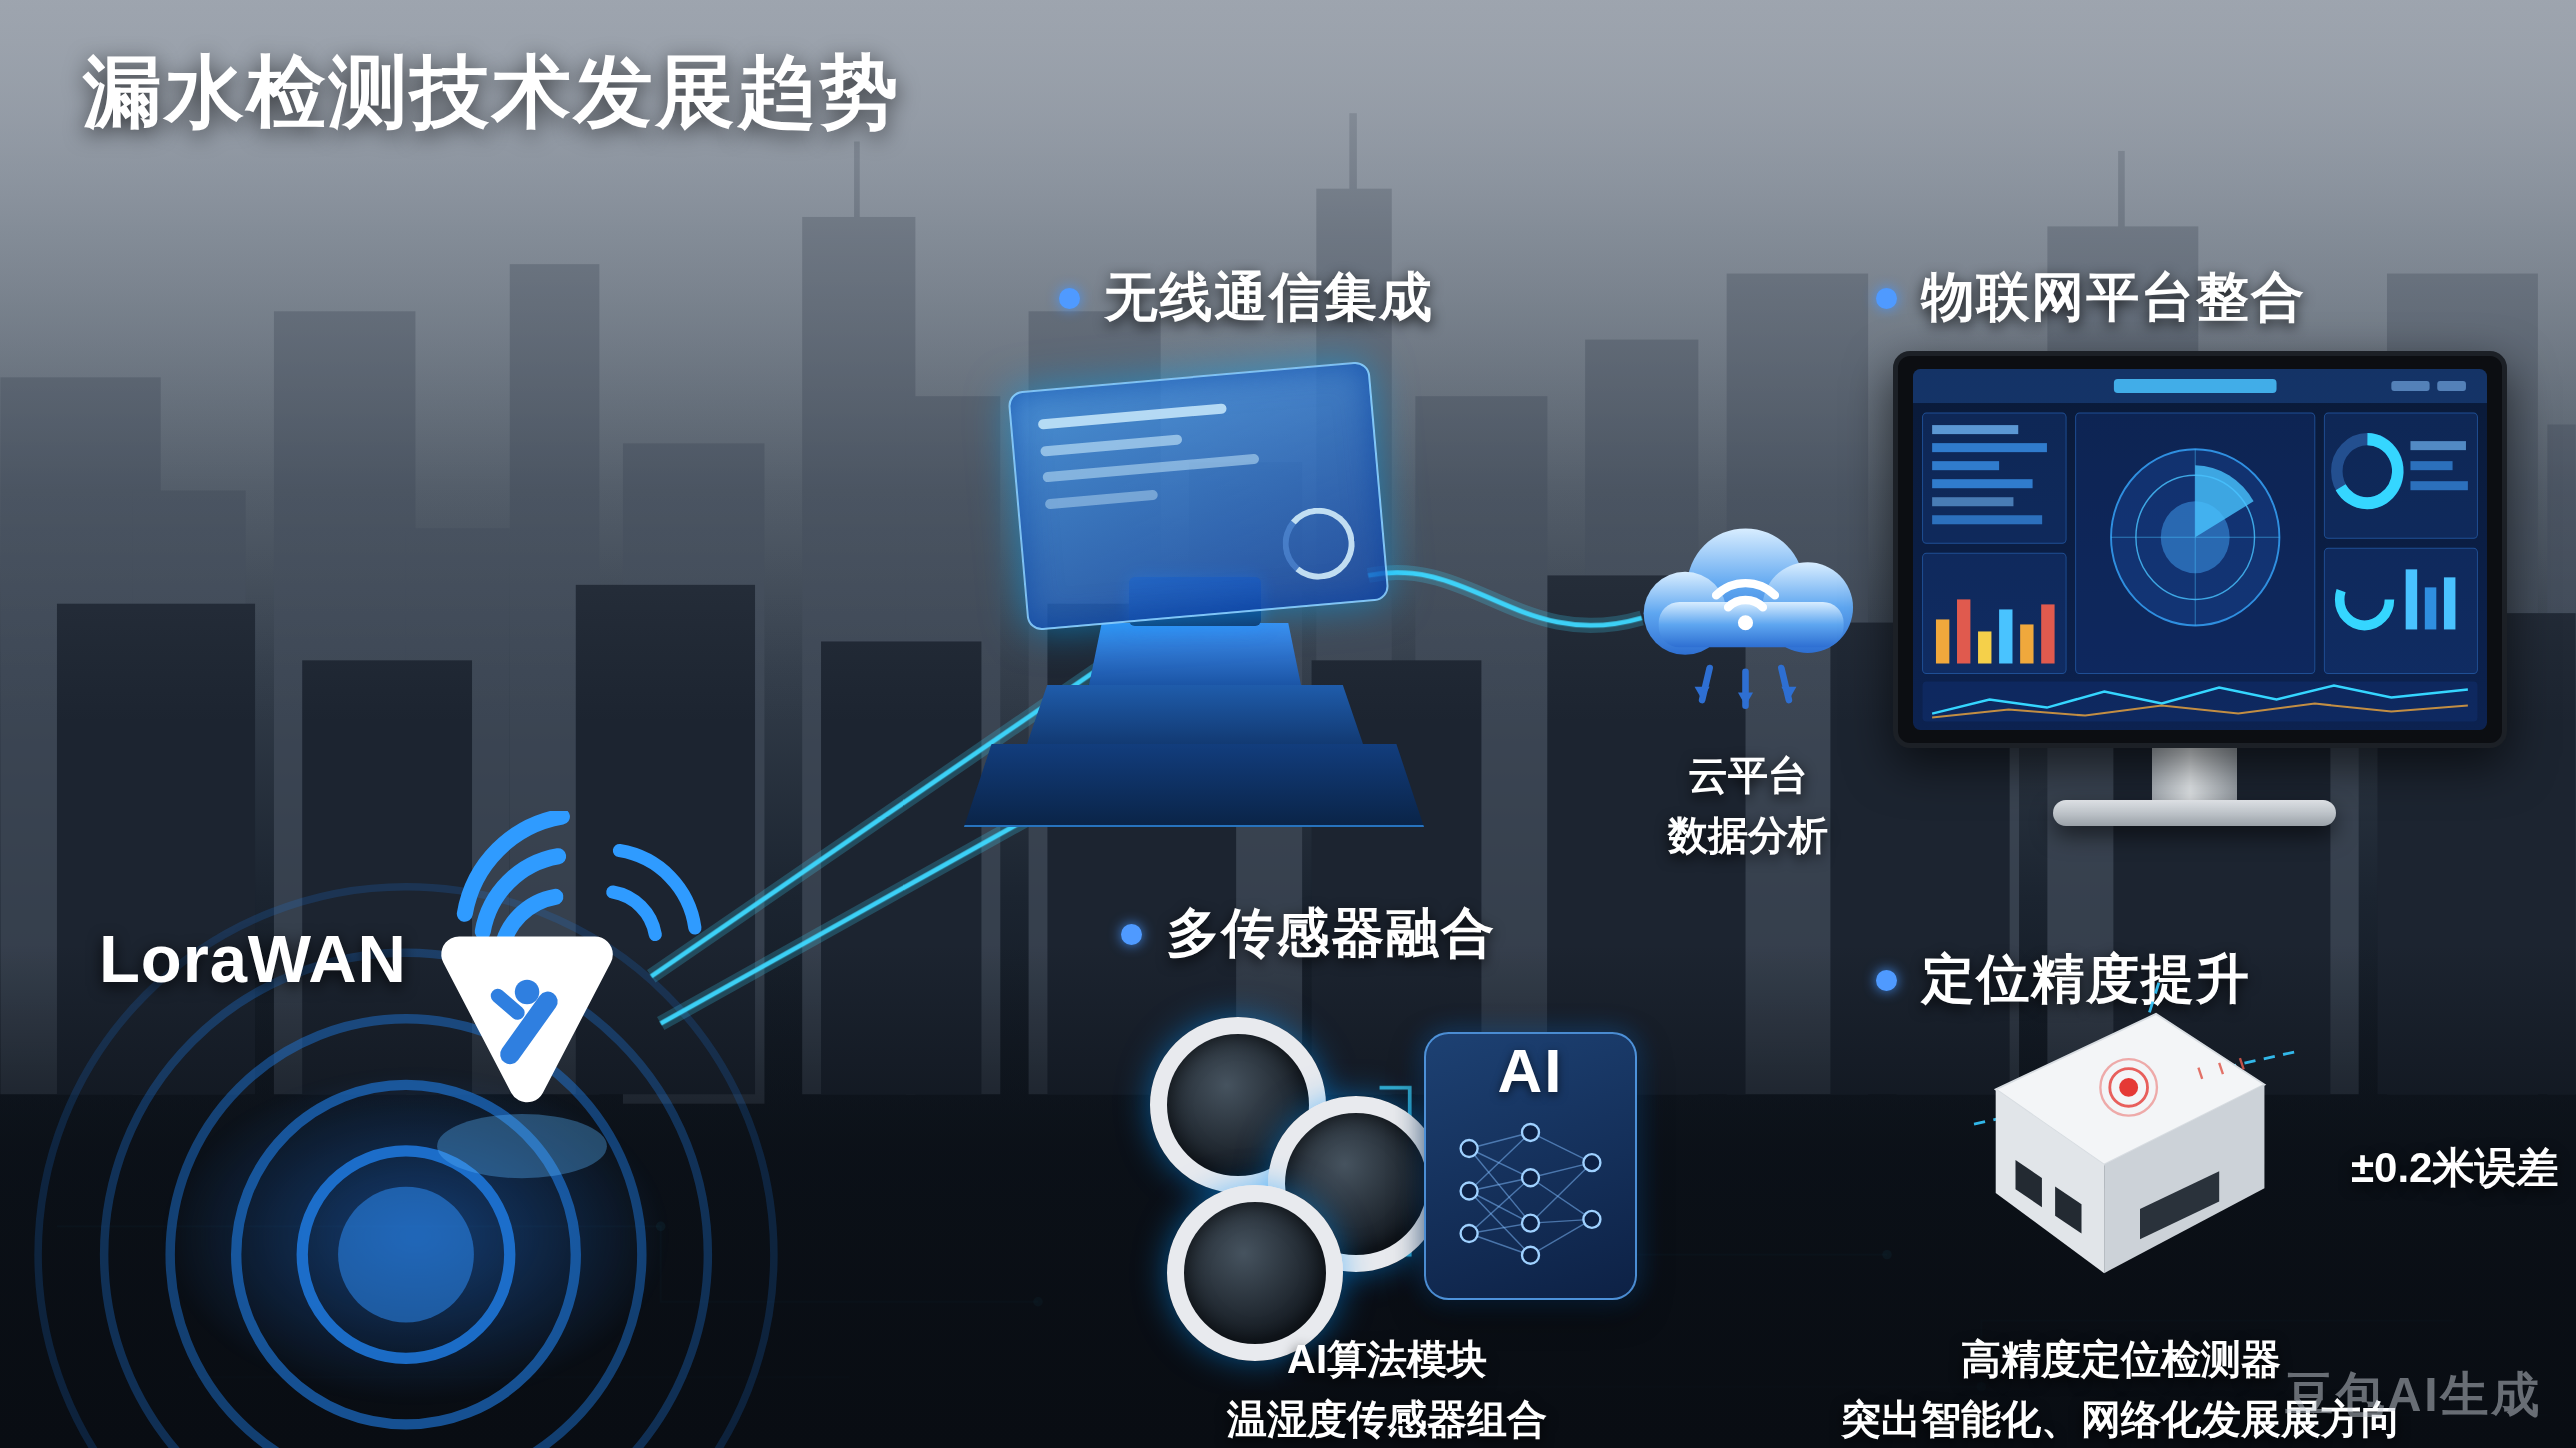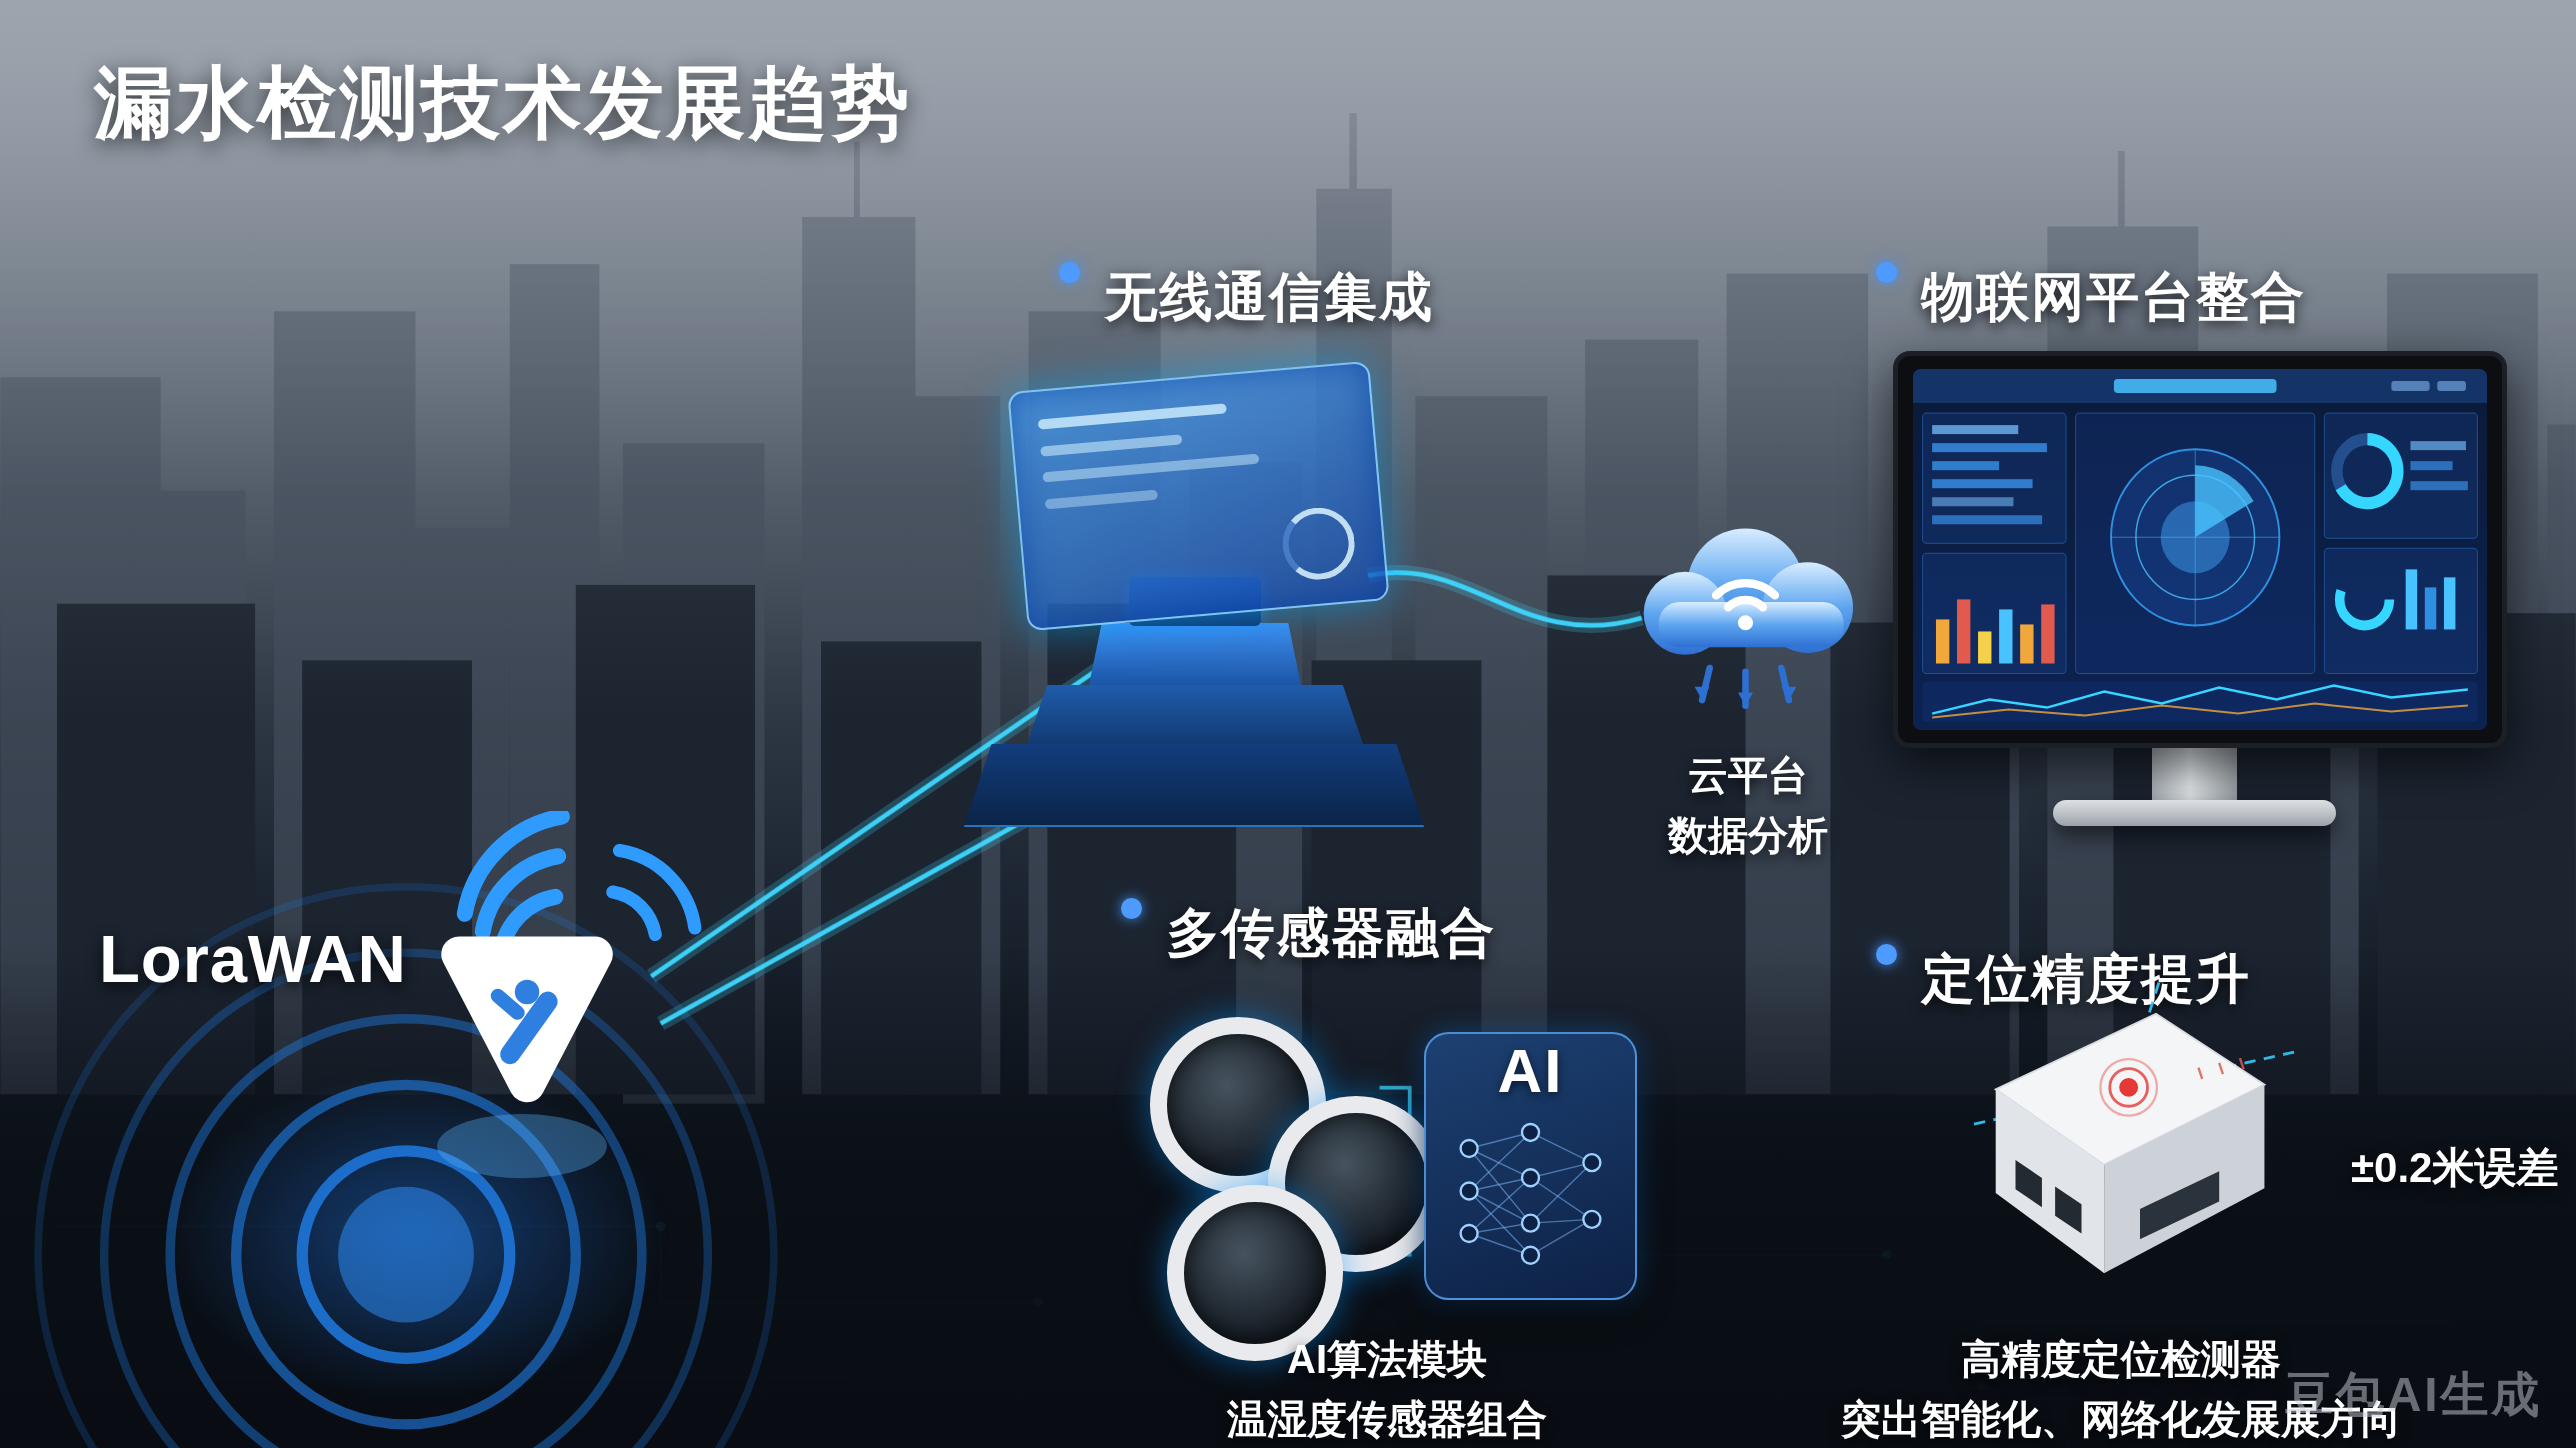--- a/index.html
+++ b/index.html
@@ -17,25 +17,25 @@
   .bottom-shade{
     position:absolute;left:0;right:0;top:944px;height:505px;pointer-events:none;
     background:linear-gradient(180deg,rgba(10,15,22,0) 0%,rgba(10,15,22,.75) 45%,#090d13 100%);
   }
   .ripple-glow{
     position:absolute;left:57px;top:1000px;width:717px;height:472px;border-radius:50%;
     background:radial-gradient(closest-side,rgba(35,130,255,.40),rgba(35,130,255,0) 70%);
     filter:blur(5.7px);
   }
   .page-title{
-    position:absolute;left:83px;top:40px;margin:11px;
+    position:absolute;left:83px;top:40px;margin:0;
     font-size:79px;font-weight:800;color:#ffffff;letter-spacing:2.8px;
     text-shadow:0 4.7px 21px rgba(0,0,0,.65);
   }
-  .section-header{position:absolute;display:flex;gap:24.5px;}
+  .section-header{position:absolute;display:flex;align-items:center;gap:24.5px;}
   .bullet{width:21px;height:21px;border-radius:50%;background:#4f9aff;box-shadow:0 0 13.2px rgba(70,150,255,.9);}
   .section-label{font-size:53px;font-weight:800;color:#fff;text-shadow:0 3.8px 13.2px rgba(0,0,0,.8);letter-spacing:1.9px;}
   .caption{
     position:absolute;transform:translateX(-50%);text-align:center;color:#fff;
     font-size:40px;font-weight:700;line-height:1.5;text-shadow:0 3.8px 13.2px rgba(0,0,0,.85);white-space:nowrap;
   }
   .lorawan-label{
     position:absolute;left:99px;top:920px;font-size:67px;font-weight:800;color:#fff;
     text-shadow:0 3.8px 15px rgba(0,0,0,.8);letter-spacing:0.9px;
   }

